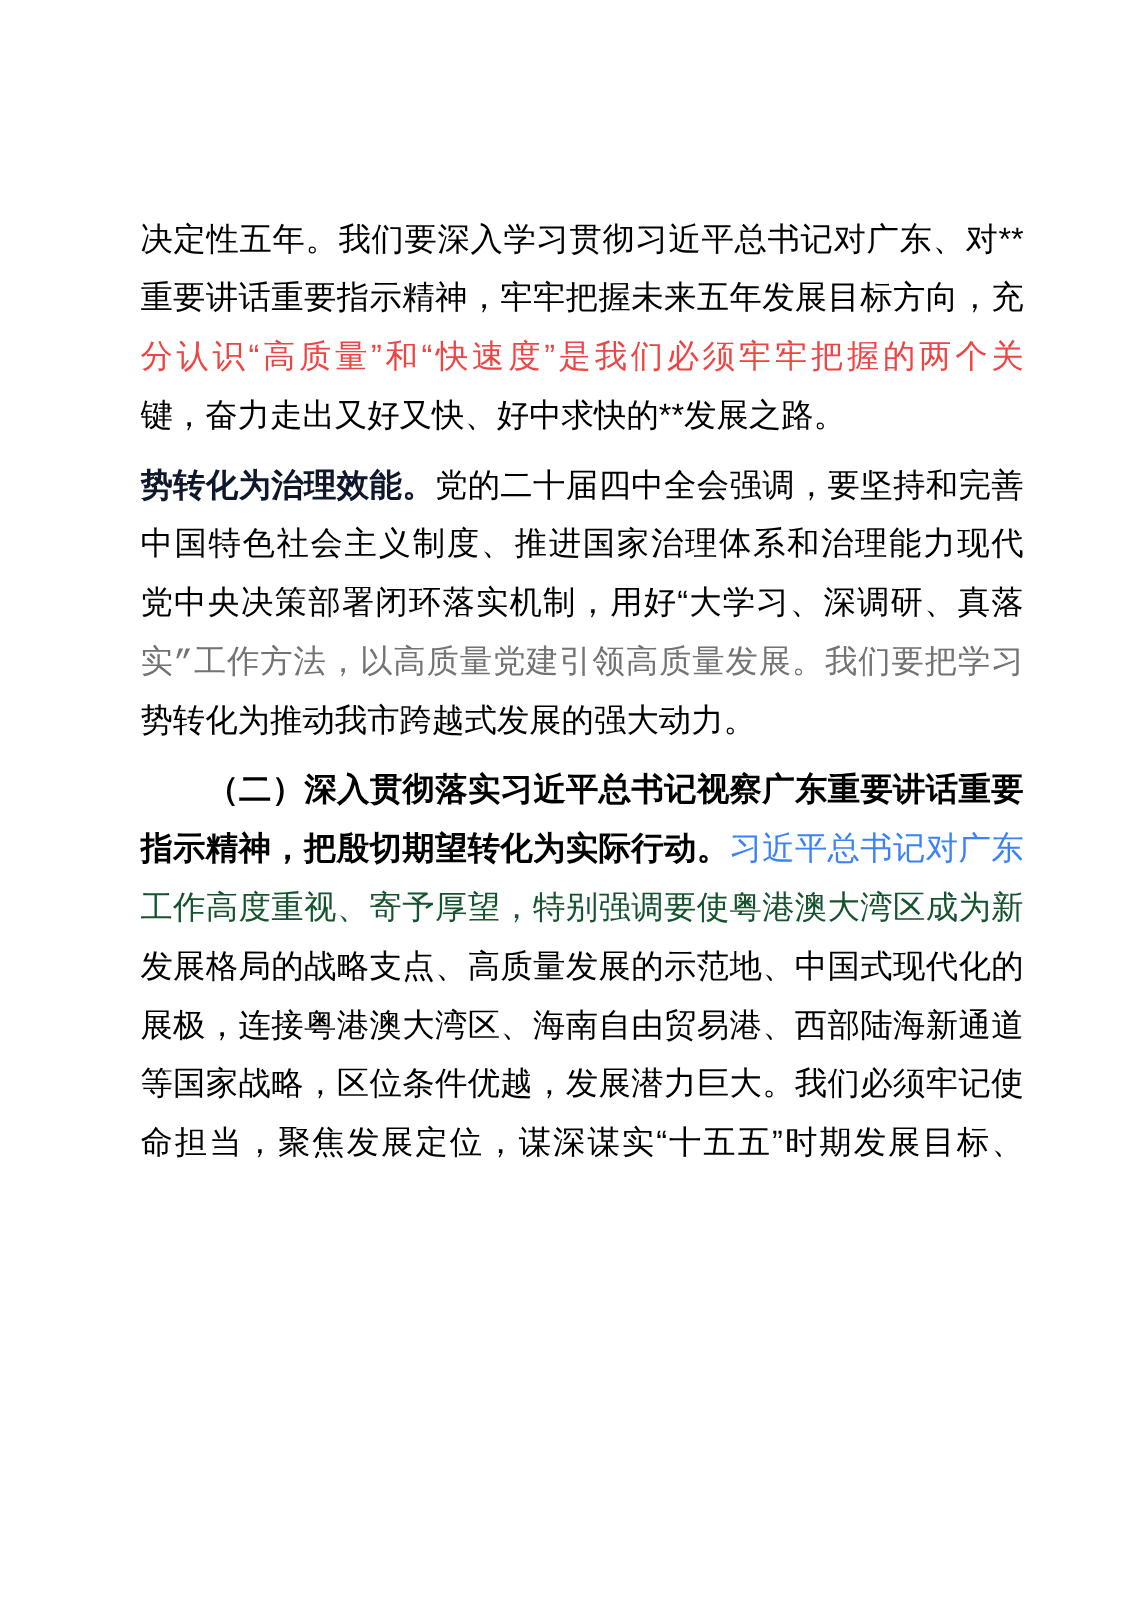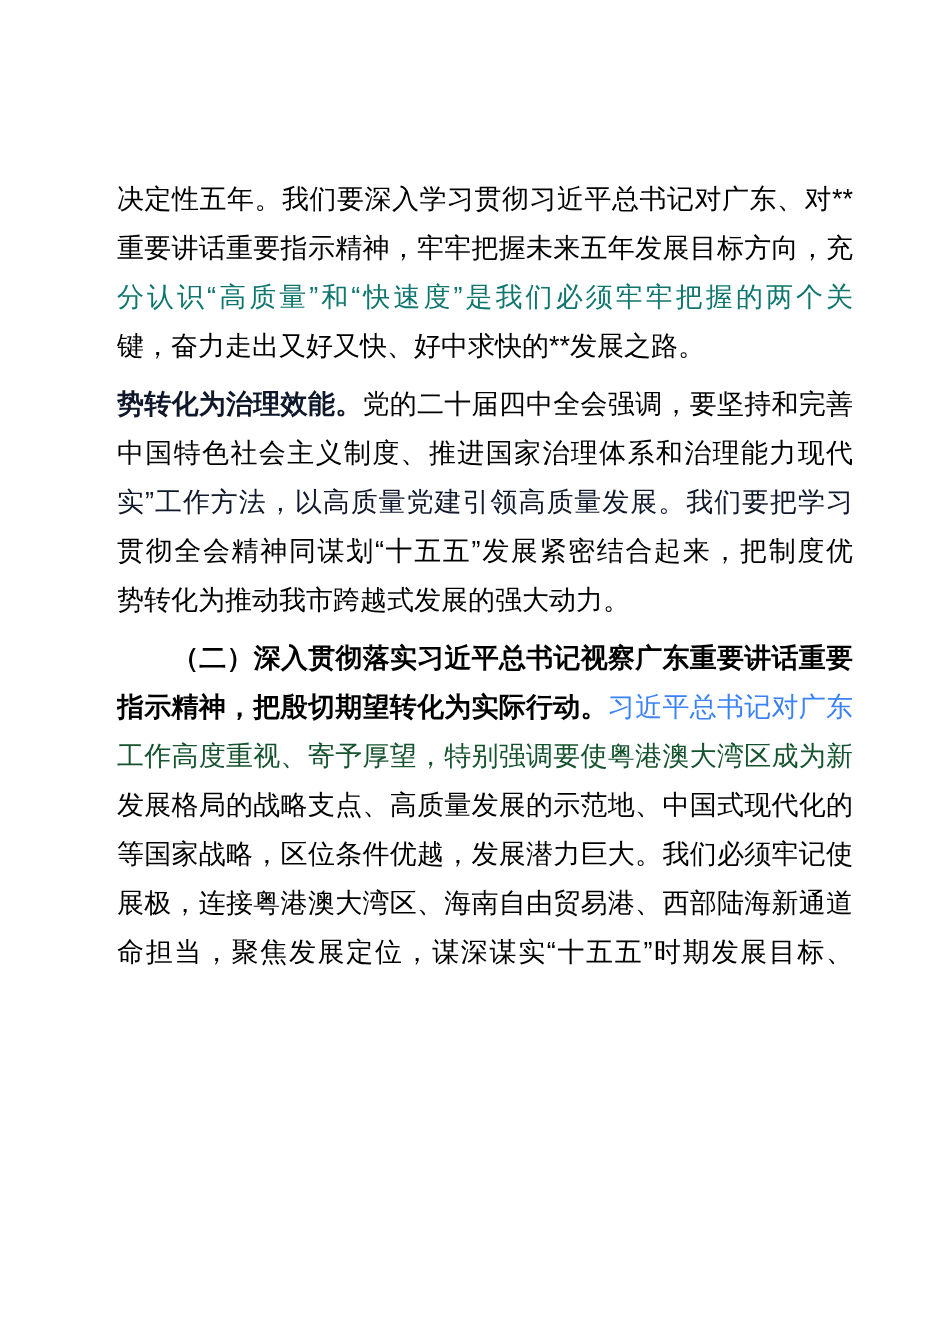--- a/index.html
+++ b/index.html
@@ -43,32 +43,32 @@
   .seg { font-weight: 400; }
   .seg.bold { font-weight: 700; }
 </style>
 </head>
 <body>
 
 <div class="doc-page" style="background: rgb(255, 255, 255);">
     <div class="para">
       <div class="line"><span class="seg" style="color: rgb(0, 0, 0);">决定性五年。我们要深入学习贯彻习近平总书记对广东、对**</span></div>
       <div class="line"><span class="seg" style="color: rgb(0, 0, 0);">重要讲话重要指示精神，牢牢把握未来五年发展目标方向，充</span></div>
-      <div class="line"><span class="seg" style="color: #0f766e;">分认识“高质量”和“快速度”是我们必须牢牢把握的两个关</span></div>
+      <div class="line"><span class="seg" style="color: #ef4444;">分认识“高质量”和“快速度”是我们必须牢牢把握的两个关</span></div>
       <div class="line no-just"><span class="seg" style="color: rgb(0, 0, 0);">键，奋力走出又好又快、好中求快的**发展之路。</span></div>
     </div>
     <div class="para">
       <div class="line"><span class="seg bold" style="color: #0f172a;">势转化为治理效能。</span><span class="seg" style="color: rgb(0, 0, 0);">党的二十届四中全会强调，要坚持和完善</span></div>
       <div class="line"><span class="seg" style="color: rgb(0, 0, 0);">中国特色社会主义制度、推进国家治理体系和治理能力现代</span></div>
-      <div class="line"><span class="seg" style="color: #0f172a;">实”工作方法，以高质量党建引领高质量发展。我们要把学习</span></div>
-      <div class="line"><span class="seg" style="color: rgb(0, 0, 0);">贯彻全会精神同谋划“十五五”发展紧密结合起来，把制度优</span></div>
+      <div class="line"><span class="seg" style="color: rgb(0, 0, 0);">党中央决策部署闭环落实机制，用好“大学习、深调研、真落</span></div>
+      <div class="line"><span class="seg" style="color: #737373; font-family: Liberation Mono, monospace;">实”工作方法，以高质量党建引领高质量发展。我们要把学习</span></div>
       <div class="line no-just"><span class="seg" style="color: rgb(0, 0, 0);">势转化为推动我市跨越式发展的强大动力。</span></div>
     </div>
     <div class="para">
       <div class="line indent"><span class="seg bold" style="color: rgb(0, 0, 0);">（二）深入贯彻落实习近平总书记视察广东重要讲话重要</span></div>
       <div class="line"><span class="seg bold" style="color: rgb(0, 0, 0);">指示精神，把殷切期望转化为实际行动。</span><span class="seg" style="color: #3b82f6;">习近平总书记对广东</span></div>
       <div class="line"><span class="seg" style="color: #14532d;">工作高度重视、寄予厚望，特别强调要使粤港澳大湾区成为新</span></div>
       <div class="line"><span class="seg" style="color: rgb(0, 0, 0);">发展格局的战略支点、高质量发展的示范地、中国式现代化的</span></div>
+      <div class="line"><span class="seg" style="color: rgb(0, 0, 0);">展极，连接粤港澳大湾区、海南自由贸易港、西部陆海新通道</span></div>
       <div class="line"><span class="seg" style="color: rgb(0, 0, 0);">等国家战略，区位条件优越，发展潜力巨大。我们必须牢记使</span></div>
-      <div class="line"><span class="seg" style="color: rgb(0, 0, 0);">展极，连接粤港澳大湾区、海南自由贸易港、西部陆海新通道</span></div>
       <div class="line"><span class="seg" style="color: rgb(0, 0, 0);">命担当，聚焦发展定位，谋深谋实“十五五”时期发展目标、</span></div>
     </div>
   </div>
 
 </body></html>

